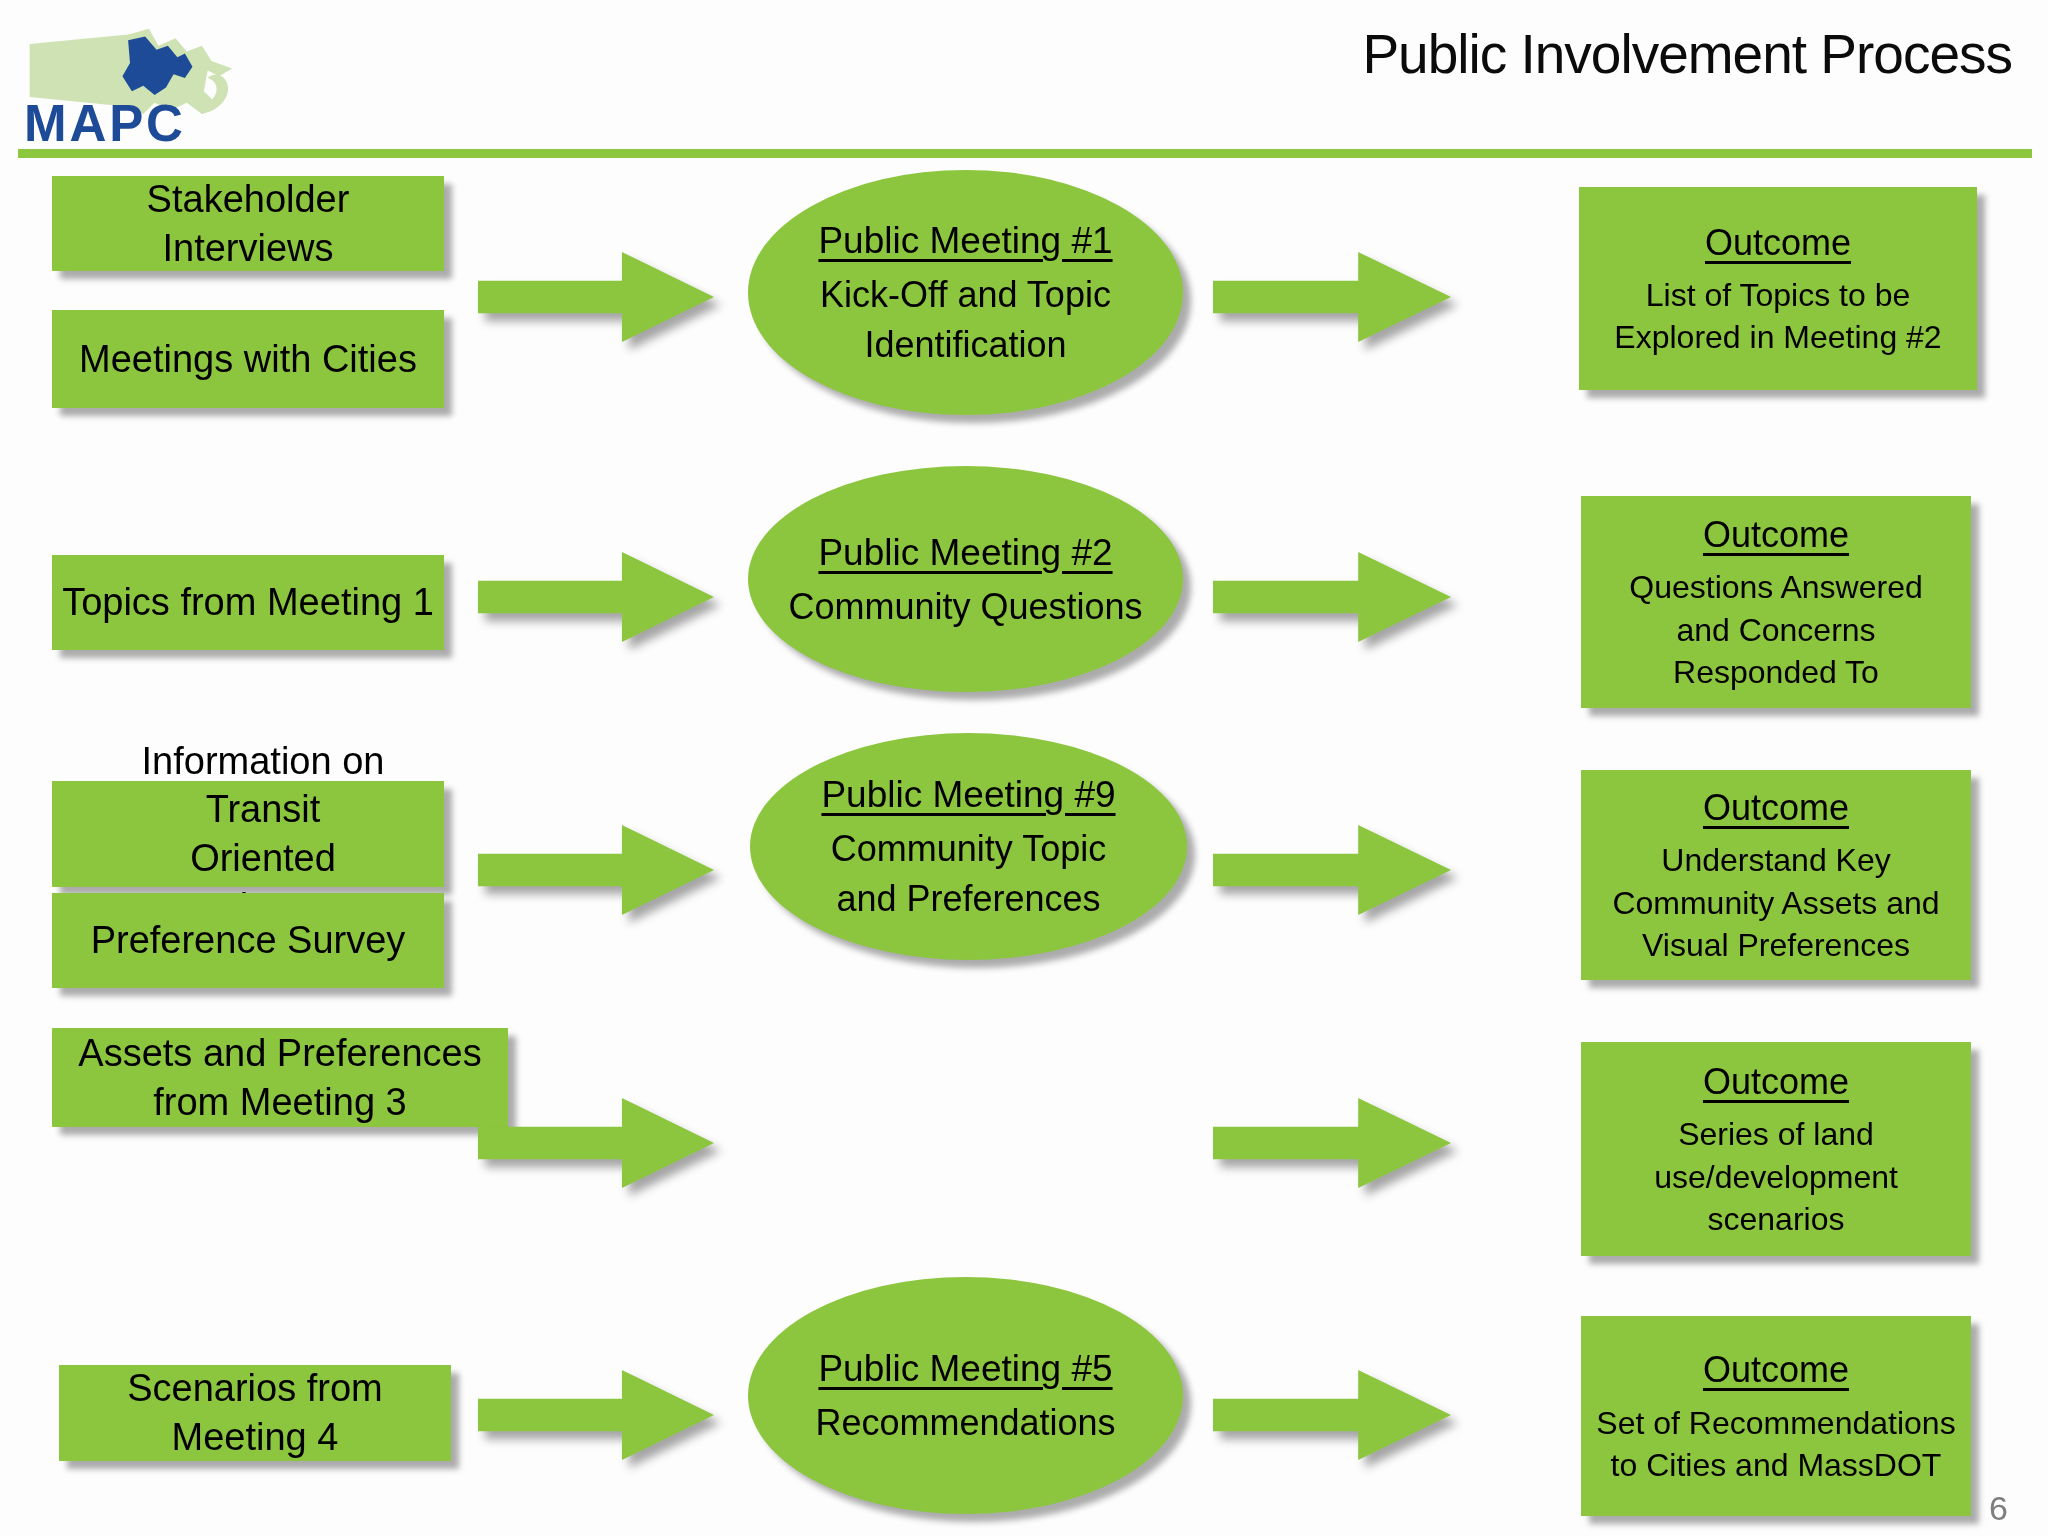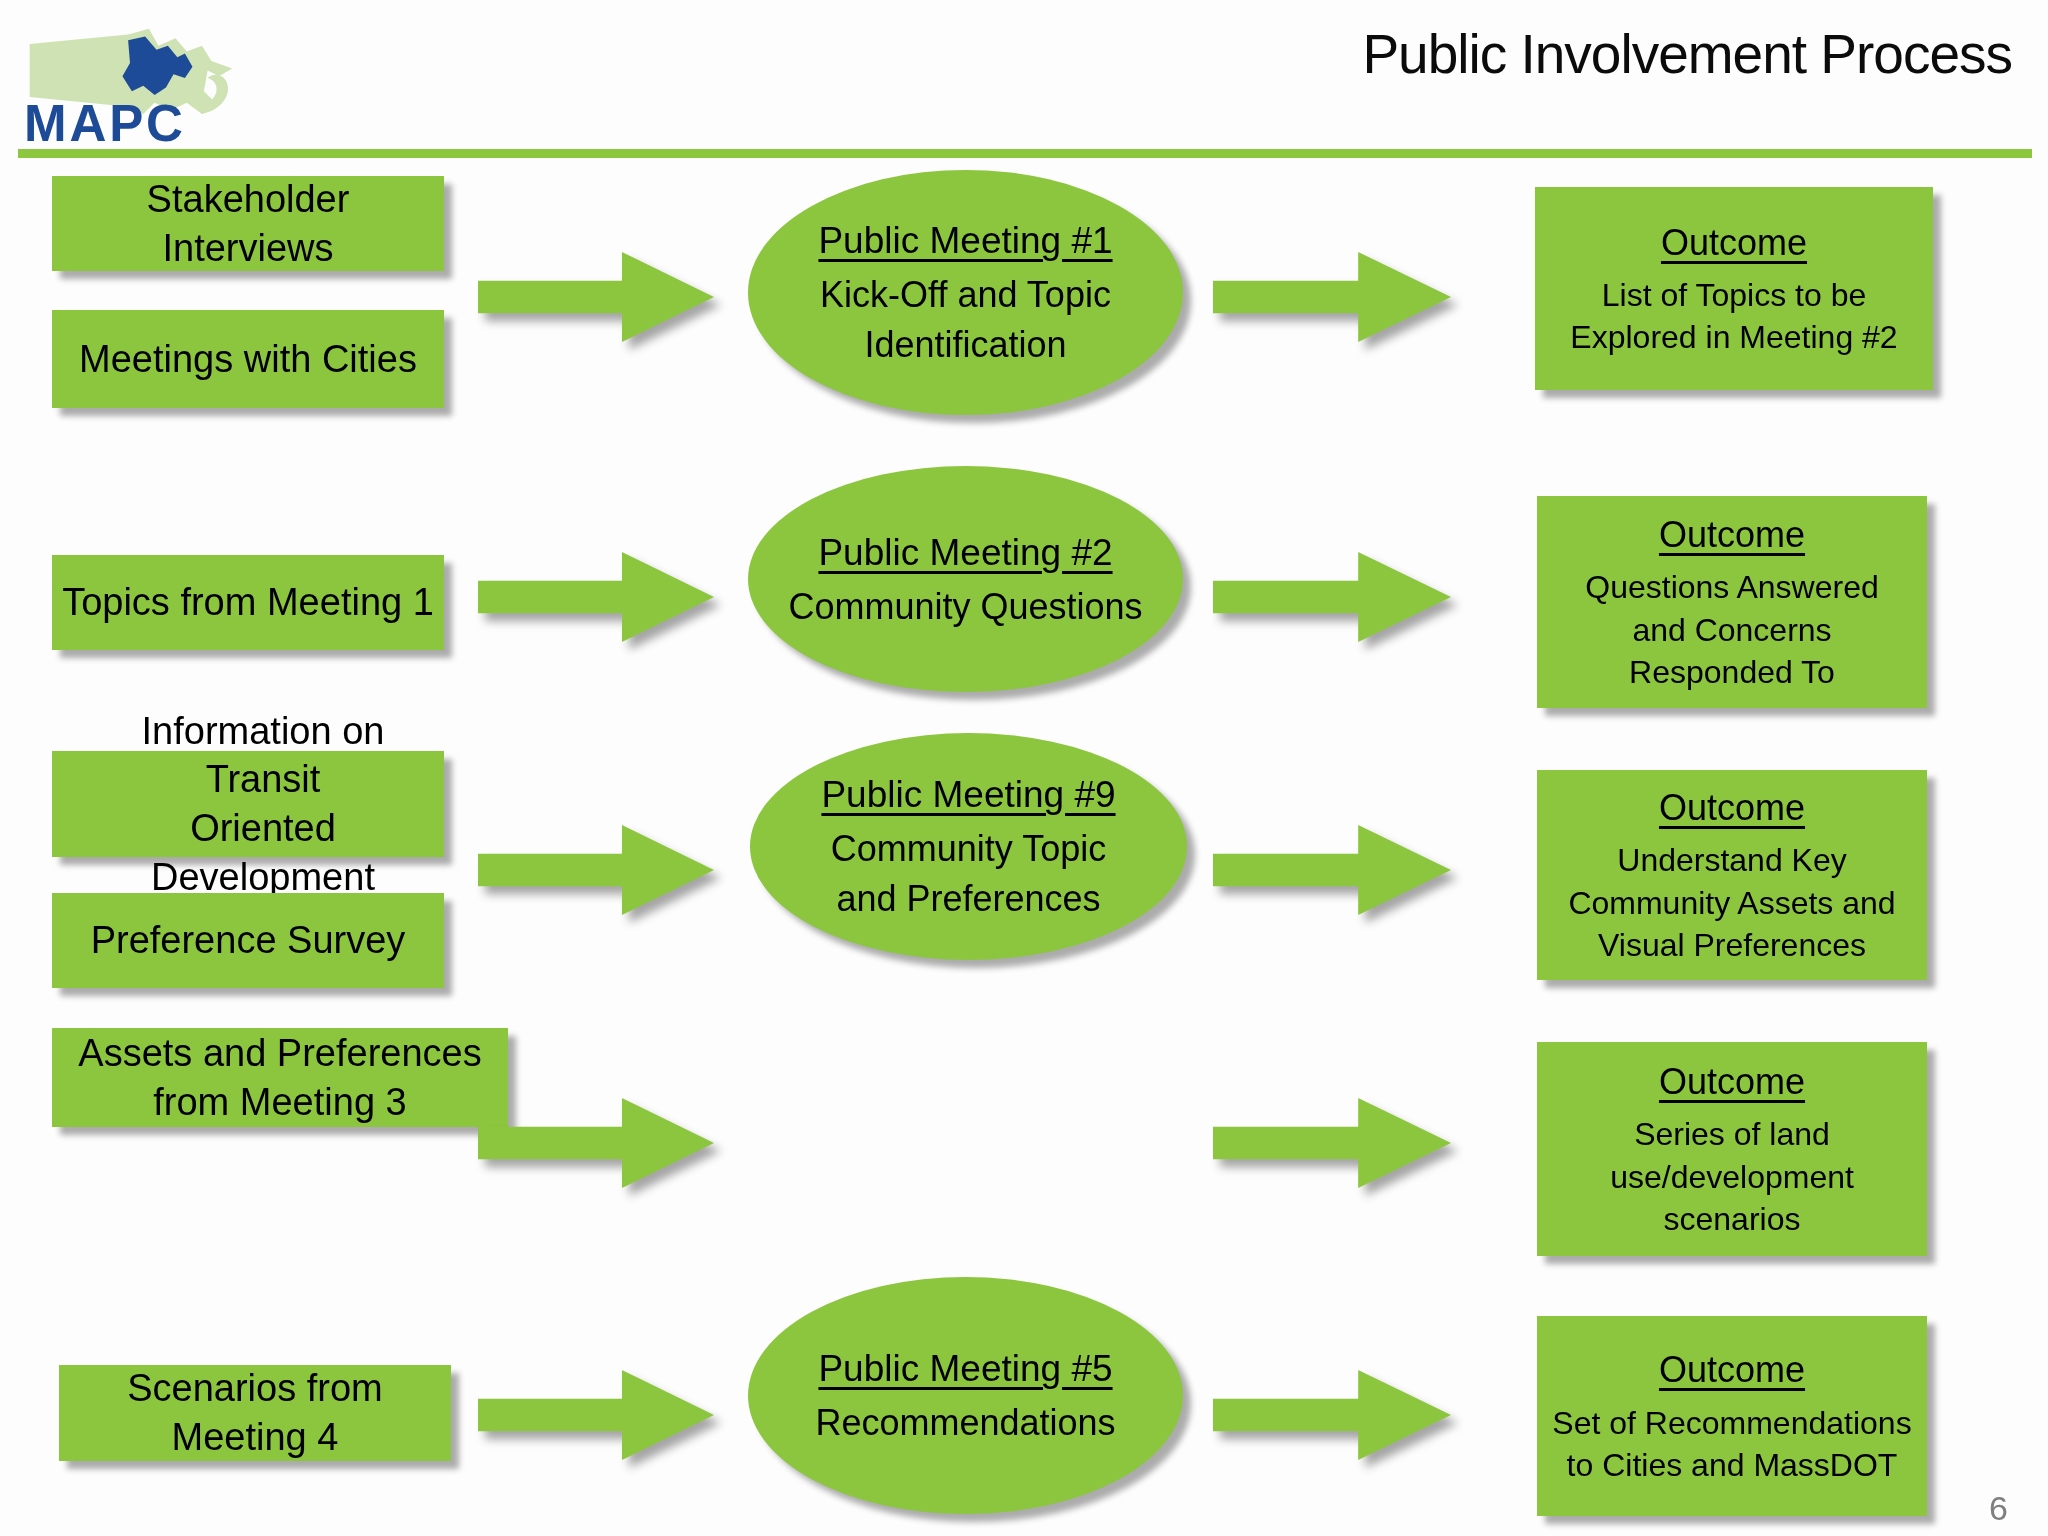--- a/index.html
+++ b/index.html
@@ -25,21 +25,21 @@
     position:absolute;background:#8cc63f;
     box-shadow:8px 8px 6px rgba(0,0,0,0.32);
     display:flex;flex-direction:column;align-items:center;justify-content:center;
     text-align:center;box-sizing:border-box;padding:6px 10px;
   }
   .input-box{font-size:38px;line-height:1.28;}
   .ellipse{
     border-radius:50%;
     font-size:36px;line-height:1.38;padding:10px 26px;
   }
-  .outcome-box{font-size:32px;line-height:1.32;}
+  .outcome-box{font-size:32px;line-height:1.32;margin-left:44px;}
   .hd{
     text-decoration:underline;
     text-decoration-thickness:3px;
     text-underline-offset:6px;
   }
   .ellipse .hd{font-size:37px;margin-bottom:4px;}
   .outcome-box .hd{font-size:36px;margin-bottom:8px;}
   .arrow{
     position:absolute;
     filter:drop-shadow(7px 8px 5px rgba(0,0,0,0.35));
@@ -103,21 +103,21 @@
   <div class="arrow" style="left:1213px;top:552px;width:238px;height:90px;">
       <div class="shape"></div>
     </div>
   <div class="box outcome-box" style="left:1537px;top:496px;width:390px;height:212px;">
     <div class="hd">Outcome</div>
     <div>Questions Answered</div>
     <div>and Concerns</div>
     <div>Responded To</div>
   </div>
 
-  <div class="box input-box" style="left:52px;top:751px;width:392px;height:106px;padding-left:40px;">
+  <div class="box input-box" style="left:52px;top:781px;width:392px;height:106px;padding-left:40px;">
     <div>Information on Transit</div>
     <div>Oriented Development</div>
   </div>
   <div class="box input-box" style="left:52px;top:893px;width:392px;height:95px;">
     <div>Preference Survey</div>
   </div>
   <div class="arrow" style="left:478px;top:825px;width:236px;height:90px;">
       <div class="shape"></div>
     </div>
   <div class="box ellipse" style="left:750px;top:733px;width:437px;height:227px;">

